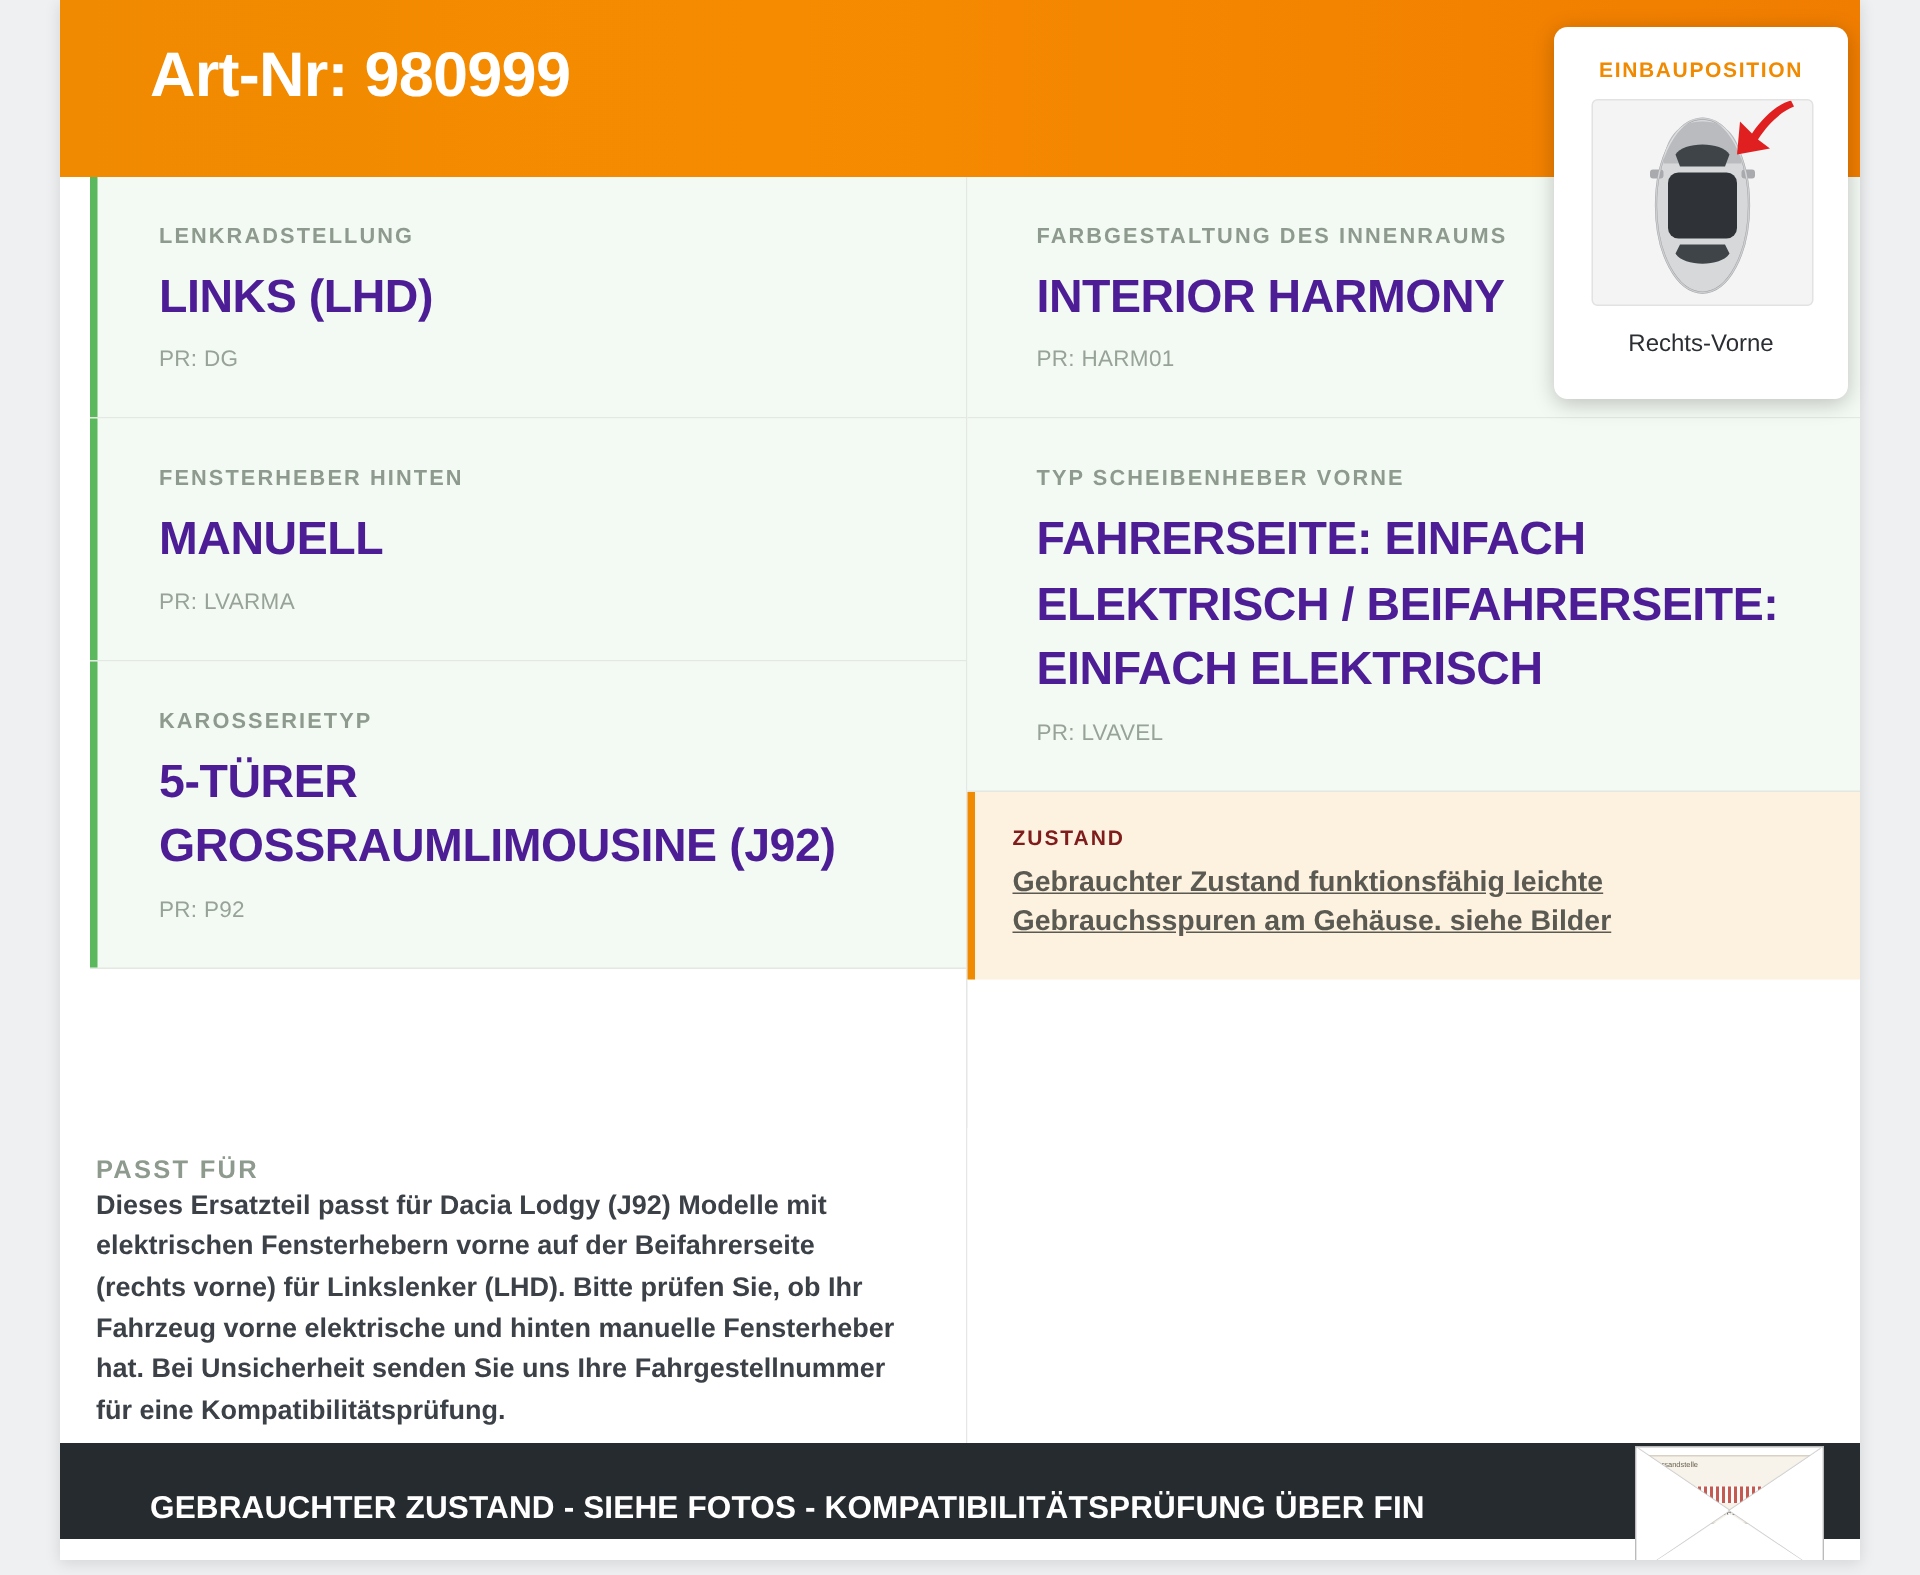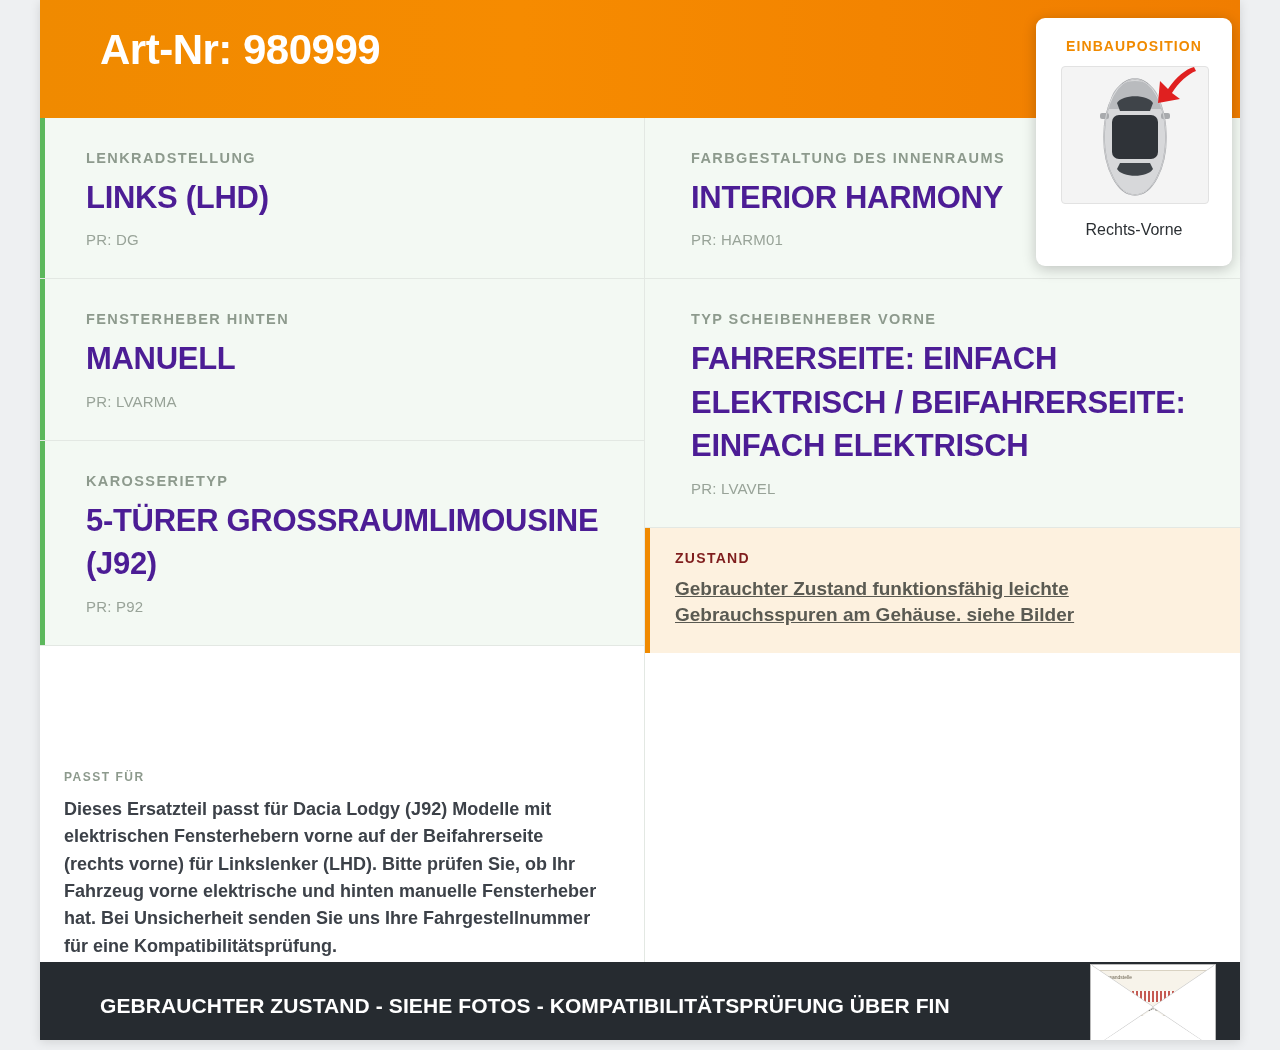--- a/index.html
+++ b/index.html
@@ -52,20 +52,21 @@
     width: 1200px;
     height: 634px;
   }
   .col-left {
     position: absolute;
     left: 0; top: 0;
     width: 605px;
     height: 634px;
     border-right: 1px solid #e3e8e3;
     box-sizing: border-box;
+    padding-left: 20px;
   }
   .col-right {
     position: absolute;
     left: 605px; top: 0;
     width: 595px;
     height: 634px;
   }
 
   .spec {
     position: relative;
@@ -137,26 +138,26 @@
     left: 0;
     top: 752px;
     width: 605px;
     height: 210px;
     box-sizing: border-box;
     background: #ffffff;
     border-right: 1px solid #e3e8e3;
     padding: 18px 38px 0 24px;
   }
   .fits-label {
-    font-size: 12px;
+    font-size: 17px;
     font-weight: bold;
     letter-spacing: 1.5px;
     color: #8d9a8d;
     text-transform: uppercase;
-    margin-bottom: 12px;
+    margin-bottom: 0;
   }
   .fits-text {
     font-size: 18px;
     font-weight: bold;
     color: #3c4148;
     line-height: 1.52;
   }
   .right-blank {
     position: absolute;
     left: 605px;
@@ -165,21 +166,21 @@
     height: 210px;
     background: #ffffff;
   }
 
   
   .footer {
     position: absolute;
     left: 0;
     top: 962px;
     width: 1200px;
-    height: 88px;
+    height: 64px;
     background: #262b30;
   }
   .footer-text {
     position: absolute;
     left: 60px;
     top: 32px;
     color: #ffffff;
     font-size: 21px;
     font-weight: bold;
     letter-spacing: 0.1px;

